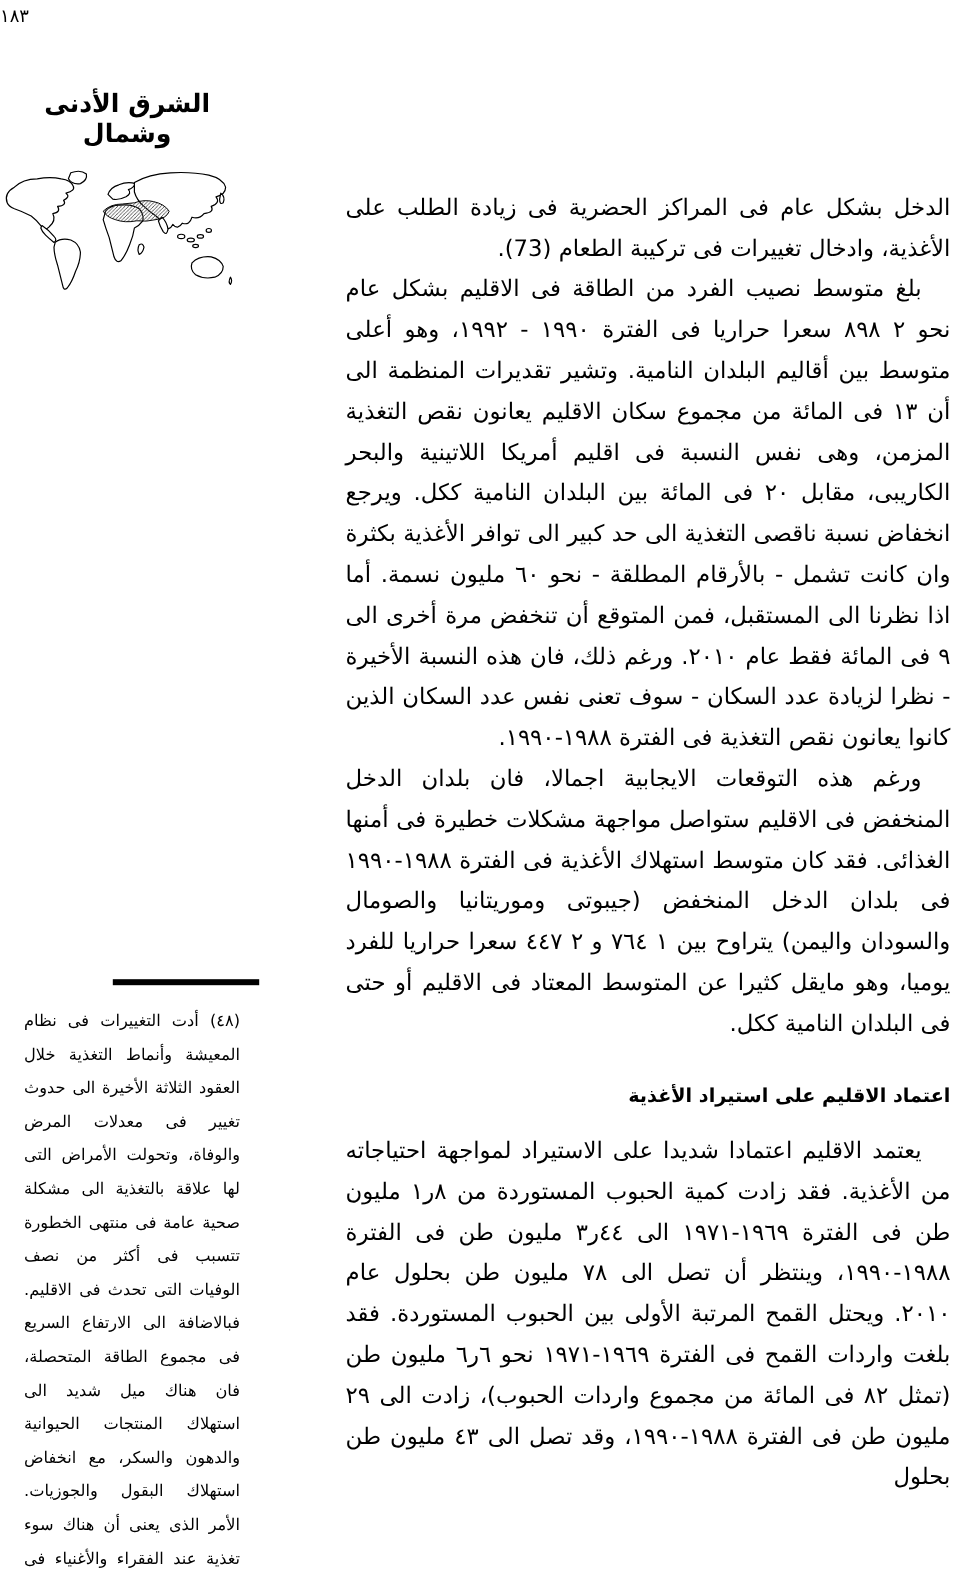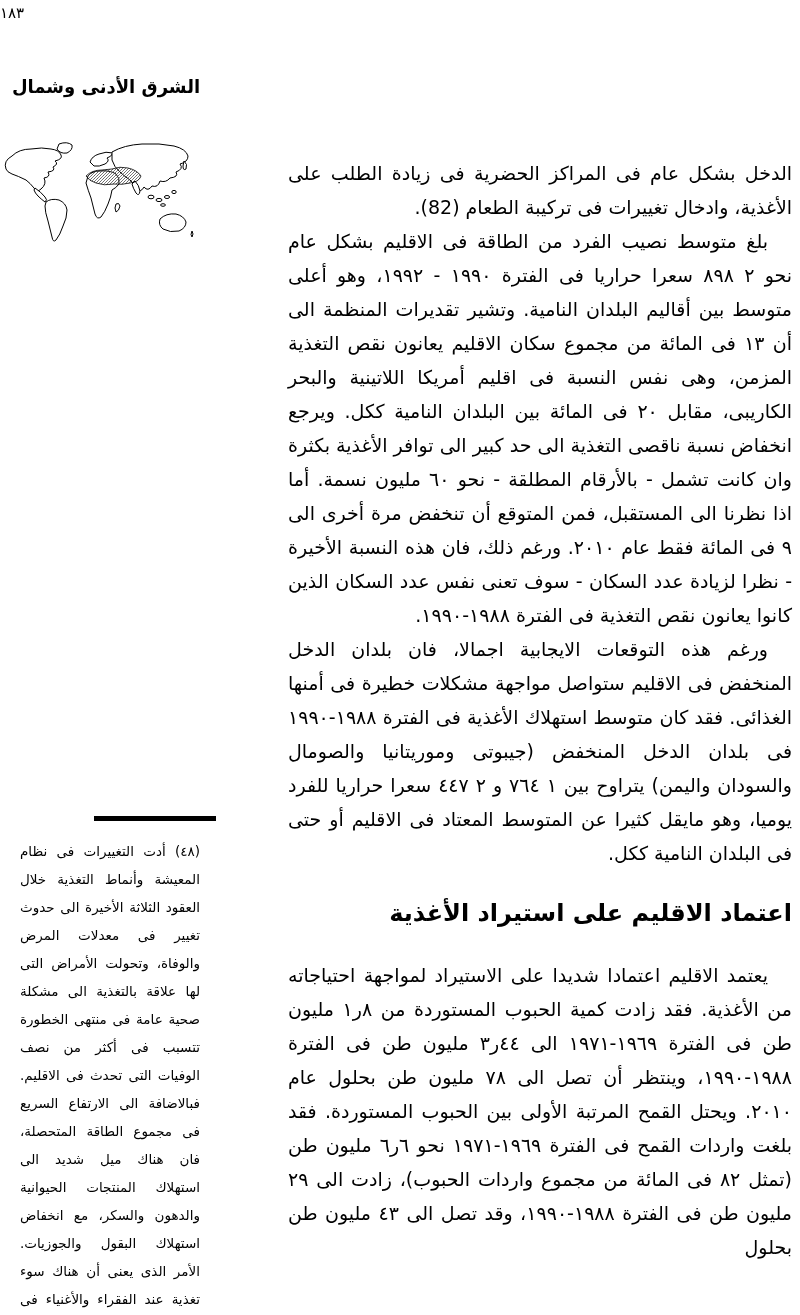--- a/index.html
+++ b/index.html
@@ -9,36 +9,36 @@
     font-family:"DejaVu Sans", sans-serif;
     position:relative; overflow:hidden;
   }
   .page-number {
     position:absolute; top:4px; left:0; right:0;
     text-align:left; font-size:15px; letter-spacing:1px;
   }
   .sidebar-title {
     position:absolute; top:74px; left:6px; width:200px;
     direction:rtl; text-align:center;
-    font-weight:bold; font-size:18px; line-height:25px;
+    font-weight:bold; font-size:21px; line-height:25px;
   }
   .map {
     position:absolute; top:134px; left:0px;
     width:216px; height:130px;
   }
   .main-column {
     position:absolute; top:156px; left:288px; width:504px;
     direction:rtl; text-align:justify;
     font-size:19px; line-height:34px;
   }
   .main-column p { margin:0; text-indent:24px; }
   .main-column p.first { text-indent:0; }
   .section-heading {
-    font-size:24px; font-weight:bold;
-    margin:26px 0 28px 0; text-indent:0; text-align:right;
+    font-size:16px; font-weight:bold;
+    margin:26px 0 12px 0; text-indent:0; text-align:right;
   }
   .footnote-block {
     position:absolute; top:816px; left:4px; width:212px;
     direction:rtl;
   }
   .footnote-rule {
     width:122px; height:5px; background:#000;
     margin:0 0 12px auto; 
   }
   .footnote-text {
@@ -91,21 +91,21 @@
 
     <path d="M160,84 Q166,78 176,79 Q184,81 186,87 Q186,93 179,96 Q170,98 163,94 Q158,90 160,84 Z"></path>
 
     <path d="M192,96 Q194,99 192,102 Q190,100 192,96 Z"></path>
   </g>
 
   <path d="M86,41 Q92,35 102,35 L112,34 Q120,31 128,33 Q137,35 141,41 Q139,47 130,48 Q122,50 114,49 Q104,51 96,48 Q89,46 86,41 Z" fill="url(#hatch)" stroke="#000" stroke-width="0.8"></path>
 </svg>
 
 <div class="main-column">
-  <p class="first">الدخل بشكل عام فى المراكز الحضرية فى زيادة الطلب على الأغذية، وادخال تغييرات فى تركيبة الطعام (82).</p>
+  <p class="first">الدخل بشكل عام فى المراكز الحضرية فى زيادة الطلب على الأغذية، وادخال تغييرات فى تركيبة الطعام (73).</p>
   <p>بلغ متوسط نصيب الفرد من الطاقة فى الاقليم بشكل عام نحو ٢ ٨٩٨ سعرا حراريا فى الفترة ١٩٩٠ - ١٩٩٢، وهو أعلى متوسط بين أقاليم البلدان النامية. وتشير تقديرات المنظمة الى أن ١٣ فى المائة من مجموع سكان الاقليم يعانون نقص التغذية المزمن، وهى نفس النسبة فى اقليم أمريكا اللاتينية والبحر الكاريبى، مقابل ٢٠ فى المائة بين البلدان النامية ككل. ويرجع انخفاض نسبة ناقصى التغذية الى حد كبير الى توافر الأغذية بكثرة وان كانت تشمل - بالأرقام المطلقة - نحو ٦٠ مليون نسمة. أما اذا نظرنا الى المستقبل، فمن المتوقع أن تنخفض مرة أخرى الى ٩ فى المائة فقط عام ٢٠١٠. ورغم ذلك، فان هذه النسبة الأخيرة - نظرا لزيادة عدد السكان - سوف تعنى نفس عدد السكان الذين كانوا يعانون نقص التغذية فى الفترة ١٩٨٨-١٩٩٠.</p>
   <p>ورغم هذه التوقعات الايجابية اجمالا، فان بلدان الدخل المنخفض فى الاقليم ستواصل مواجهة مشكلات خطيرة فى أمنها الغذائى. فقد كان متوسط استهلاك الأغذية فى الفترة ١٩٨٨-١٩٩٠ فى بلدان الدخل المنخفض (جيبوتى وموريتانيا والصومال والسودان واليمن) يتراوح بين ١ ٧٦٤ و ٢ ٤٤٧ سعرا حراريا للفرد يوميا، وهو مايقل كثيرا عن المتوسط المعتاد فى الاقليم أو حتى فى البلدان النامية ككل.</p>
   <h2 class="section-heading">اعتماد الاقليم على استيراد الأغذية</h2>
   <p>يعتمد الاقليم اعتمادا شديدا على الاستيراد لمواجهة احتياجاته من الأغذية. فقد زادت كمية الحبوب المستوردة من ٨ر١ مليون طن فى الفترة ١٩٦٩-١٩٧١ الى ٤٤ر٣ مليون طن فى الفترة ١٩٨٨-١٩٩٠، وينتظر أن تصل الى ٧٨ مليون طن بحلول عام ٢٠١٠. ويحتل القمح المرتبة الأولى بين الحبوب المستوردة. فقد بلغت واردات القمح فى الفترة ١٩٦٩-١٩٧١ نحو ٦ر٦ مليون طن (تمثل ٨٢ فى المائة من مجموع واردات الحبوب)، زادت الى ٢٩ مليون طن فى الفترة ١٩٨٨-١٩٩٠، وقد تصل الى ٤٣ مليون طن بحلول</p>
 </div>
 
 <div class="footnote-block">
   <div class="footnote-rule"></div>
   <p class="footnote-text">(٤٨) أدت التغييرات فى نظام المعيشة وأنماط التغذية خلال العقود الثلاثة الأخيرة الى حدوث تغيير فى معدلات المرض والوفاة، وتحولت الأمراض التى لها علاقة بالتغذية الى مشكلة صحية عامة فى منتهى الخطورة تتسبب فى أكثر من نصف الوفيات التى تحدث فى الاقليم. فبالاضافة الى الارتفاع السريع فى مجموع الطاقة المتحصلة، فان هناك ميل شديد الى استهلاك المنتجات الحيوانية والدهون والسكر، مع انخفاض استهلاك البقول والجوزيات. الأمر الذى يعنى أن هناك سوء تغذية عند الفقراء والأغنياء فى بعض دول الاقليم .</p>
 </div>

